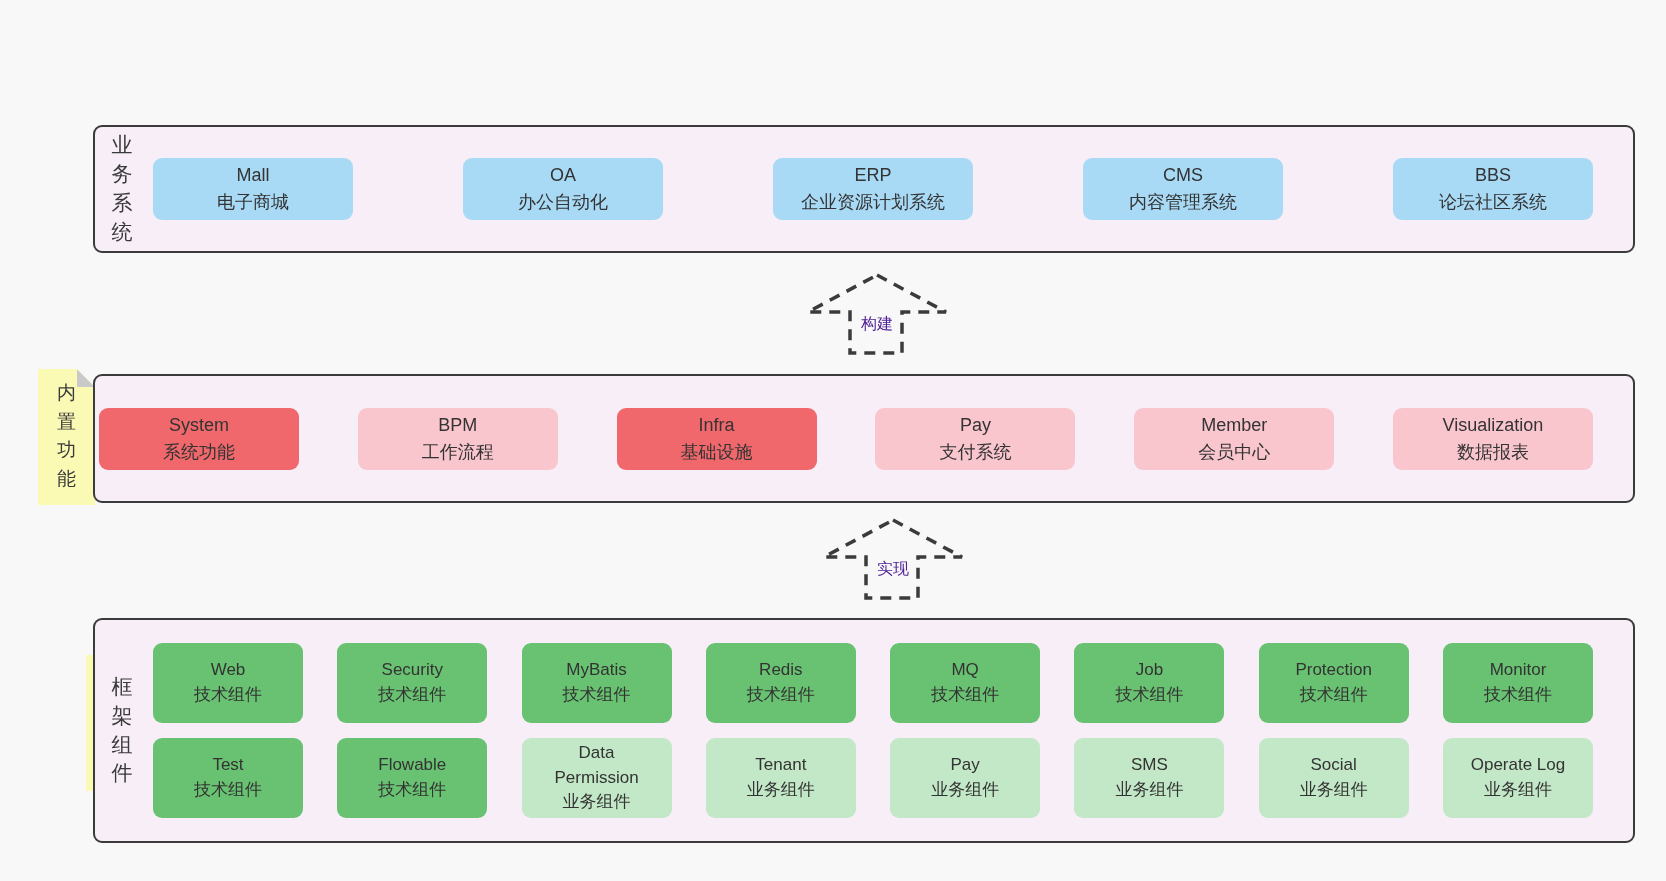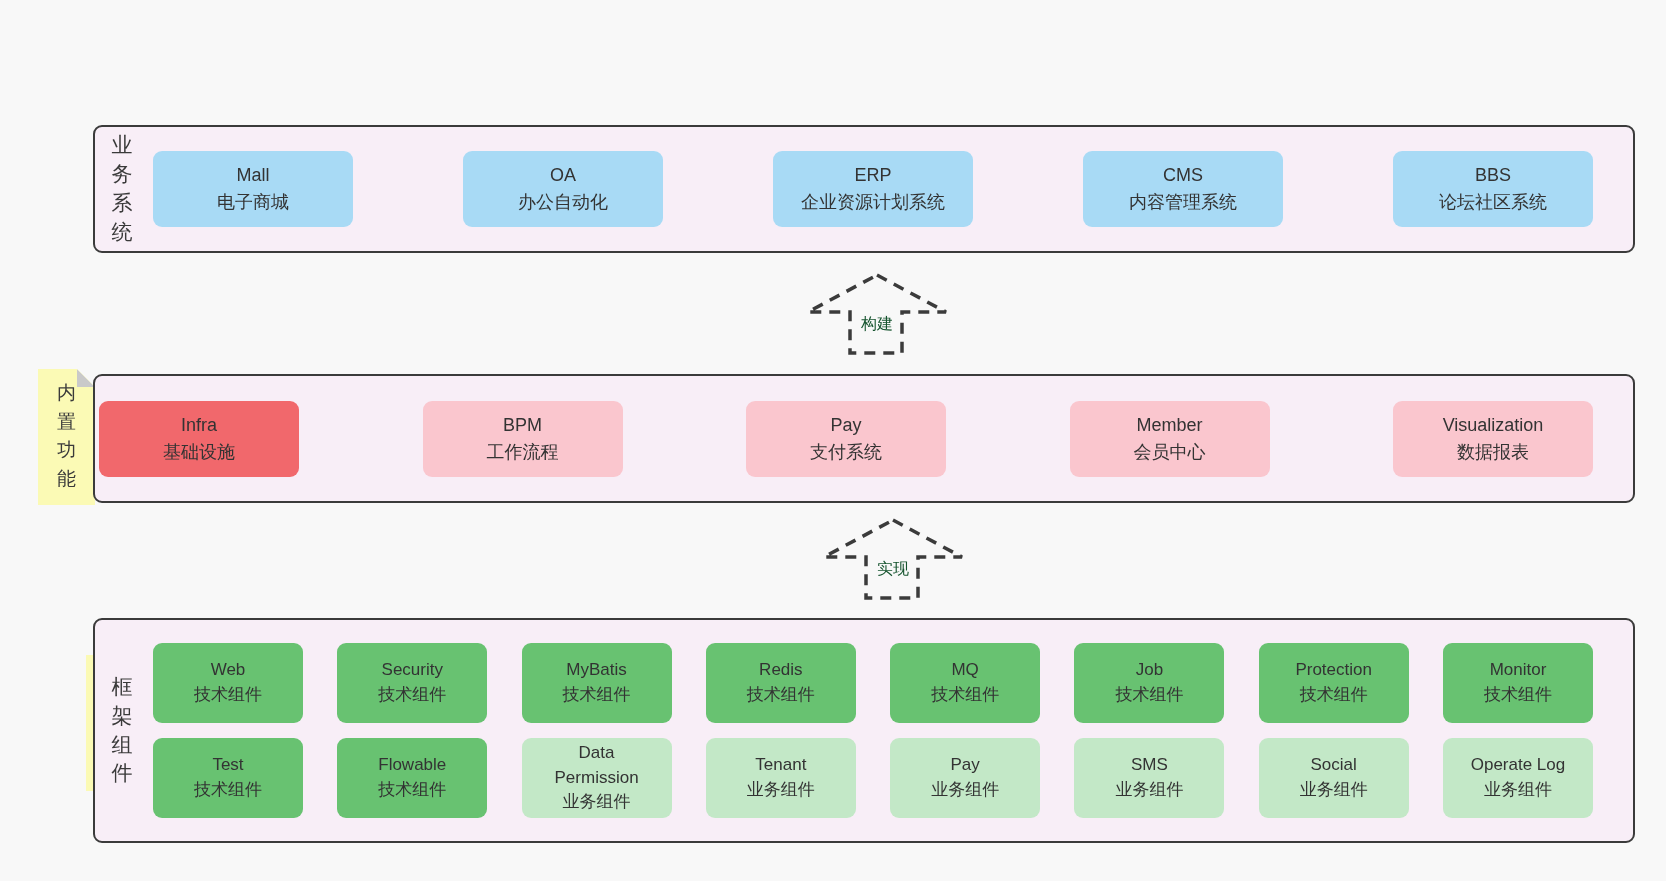--- a/index.html
+++ b/index.html
@@ -37,21 +37,21 @@
     gap:15px; padding:0 40px 0 4px;
   }
   .grid-row { display:flex; justify-content:space-between; }
 
   
   .box {
     box-sizing:border-box; border-radius:9px; padding:4px 16px;
     display:flex; flex-direction:column; align-items:center; justify-content:center;
     text-align:center; line-height:1.5; color:#333;
   }
-  .band-boxes .box { width:200px; height:76px; font-size:18px; }
+  .band-boxes .box { width:200px; height:62px; font-size:18px; }
   .grid-row  .box { width:150px; height:80px; font-size:17px; line-height:1.45; }
   .box.blue        { background:#a8daf5; }
   .box.red         { background:#f1686c; }
   .box.pink        { background:#fac6ce; }
   .box.green       { background:#68c271; }
   .box.green-light { background:#c3e8c7; }
 
   
   .note {
     position:absolute; left:38px; width:57px; height:136px;
@@ -73,21 +73,21 @@
   
   .arrow { position:absolute; width:144px; height:84px; z-index:0; }
   #arrow-build     { left:805px; top:272px; }
   #arrow-implement { left:821px; top:517px;font-family:Liberation Mono, monospace; }
   .arrow svg { display:block; }
   .arrow polygon {
     fill:none; stroke:#3b3b3b; stroke-width:3.5; stroke-dasharray:11 8;
   }
   .arrow-label {
     position:absolute; left:50%; top:42px; transform:translateX(-50%);
-    background:#f8f8f8; padding:0 3px; font-size:16px; color:#14532d;
+    background:#f8f8f8; padding:0 3px; font-size:16px; color:#4c1d95;
     white-space:nowrap;
   }
 </style>
 </head>
 <body>
 
 <div class="band" id="band-business">
   <div class="band-label">
     <span>业务系统</span>
   </div>
@@ -123,26 +123,30 @@
 </div>
 
 <div class="note" id="note-modules">
   <span class="note-fold"></span>
   <span class="note-text">内置功能</span>
 </div>
 
 <div class="band" id="band-modules">
   <div class="band-boxes">
     <div class="box red">
+      <div>System</div>
+      <div>系统功能</div>
+    </div>
+    <div class="box pink">
+      <div>BPM</div>
+      <div>工作流程</div>
+    </div>
+    <div class="box red">
       <div>Infra</div>
       <div>基础设施</div>
-    </div>
-    <div class="box pink">
-      <div>BPM</div>
-      <div>工作流程</div>
     </div>
     <div class="box pink">
       <div>Pay</div>
       <div>支付系统</div>
     </div>
     <div class="box pink">
       <div>Member</div>
       <div>会员中心</div>
     </div>
     <div class="box pink">

